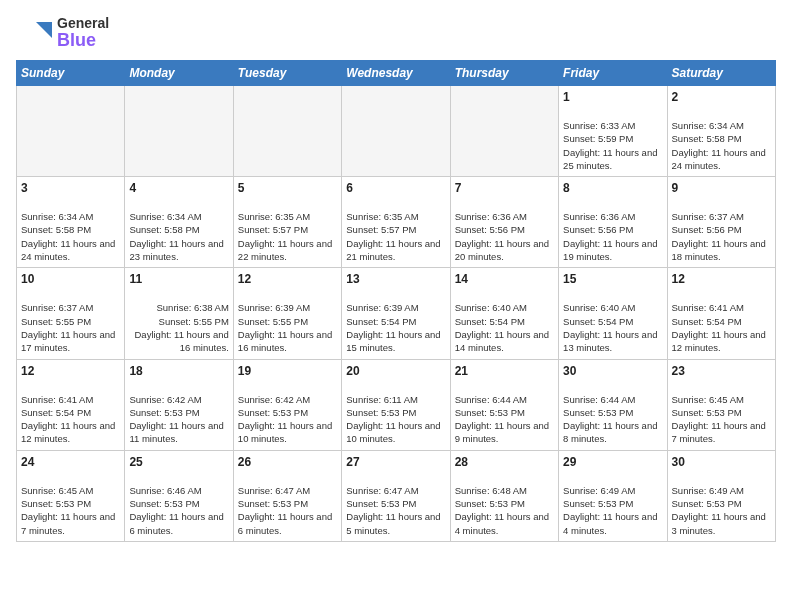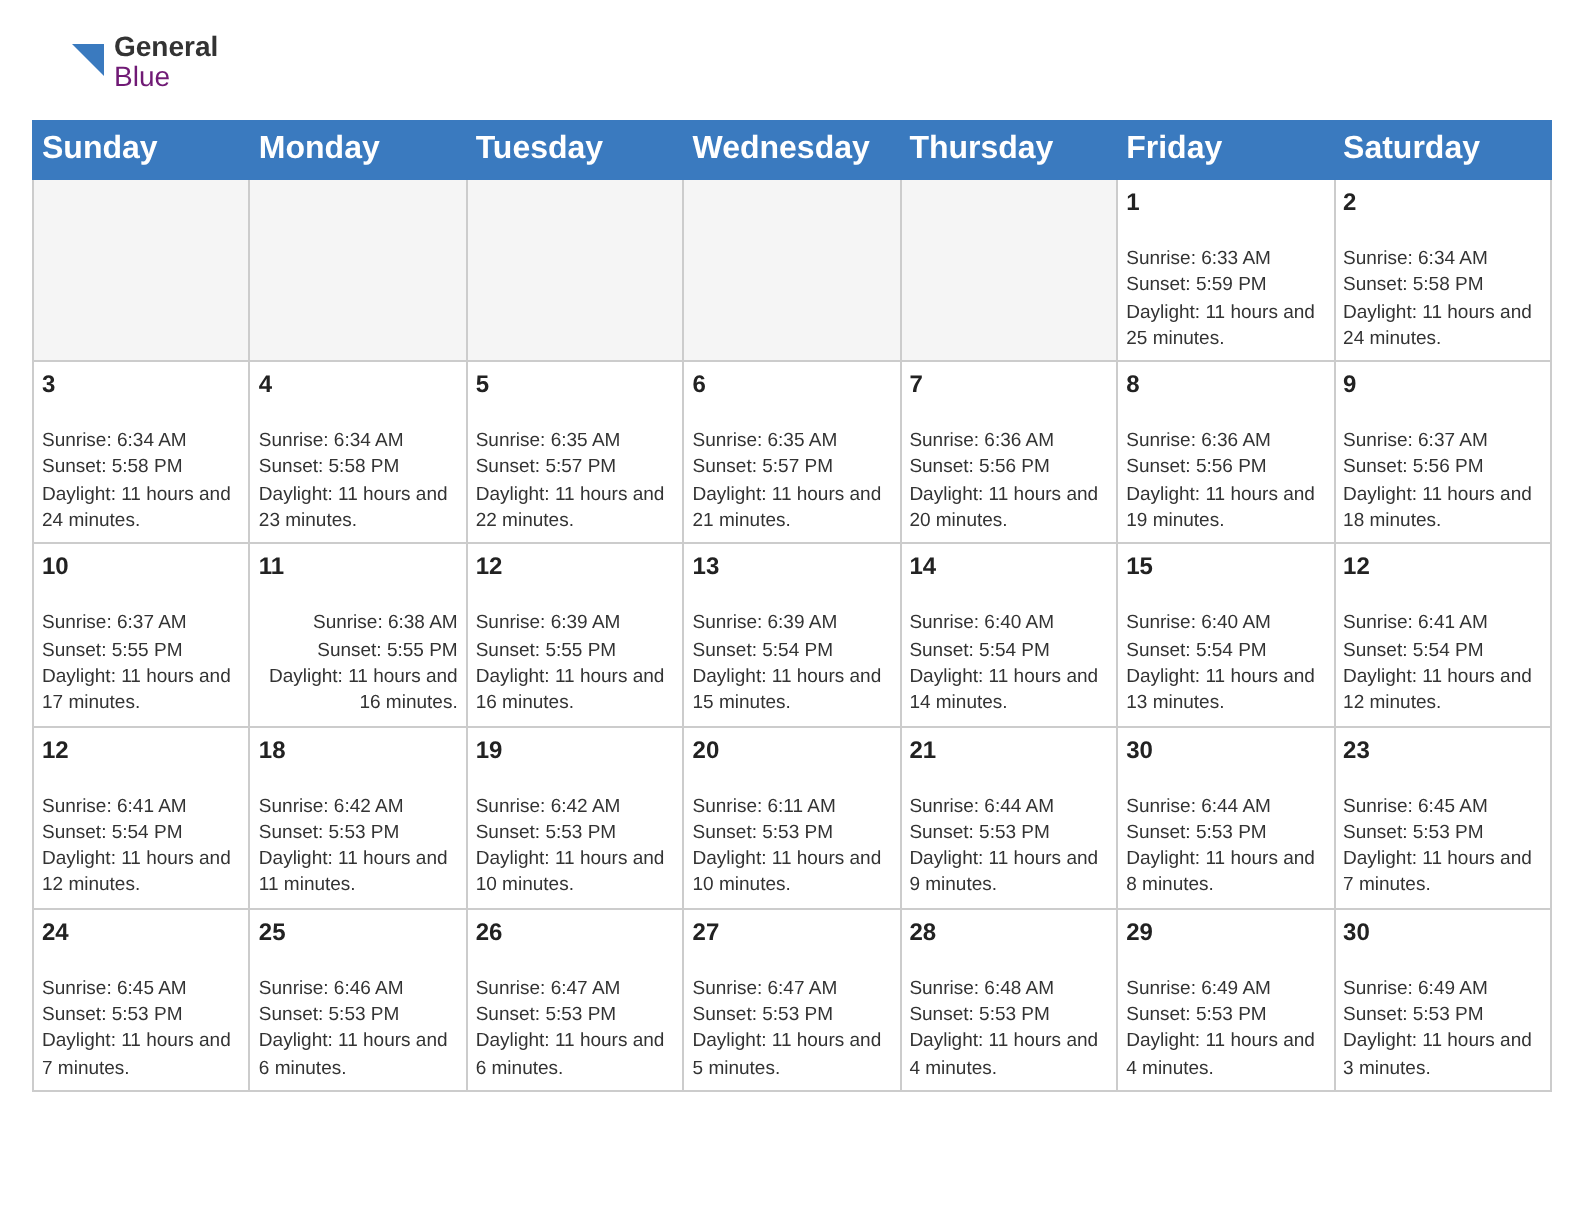--- a/index.html
+++ b/index.html
@@ -29,25 +29,26 @@
       color: #444;
     }
     table {
       width: 100%;
       border-collapse: collapse;
       table-layout: fixed;
     }
     th {
       background-color: #3a7abf;
       color: #fff;
-      font-size: 16px;
+      font-size: 12px;
       font-weight: bold;
       padding: 5px 4px;
       text-align: left;
       border: 1px solid #3a7abf;
+      font-style: italic;
     }
     td {
       border: 1px solid #ccc;
       vertical-align: top;
       padding: 4px 4px;
       font-size: 10px;
       color: #333;
       height: 80px;
       background: #fff;
     }
@@ -77,21 +78,21 @@
 <body>
 
 <div class="header">
   <div class="logo-wrapper">
       <div style="display: flex; gap: 5px;">
         <svg width="36" height="36" viewBox="0 0 36 36">
           <polygon points="20,6 36,6 36,22" fill="#3a7abf"></polygon>
         </svg>
         <div style="line-height: 1.1;">
           <div style="font-size: 14px; font-weight: bold; color: rgb(51, 51, 51);">General</div>
-          <div style="font-size: 14px; font-weight: normal; color: #701a75;">Blue</div>
+          <div style="font-size: 18px; font-weight: bold; color: #8b5cf6;">Blue</div>
         </div>
       </div>
     </div>
   <div class="title-block">
     <div class="month-title"></div>
     <div class="location-title"></div>
   </div>
 </div>
 
 <table>

